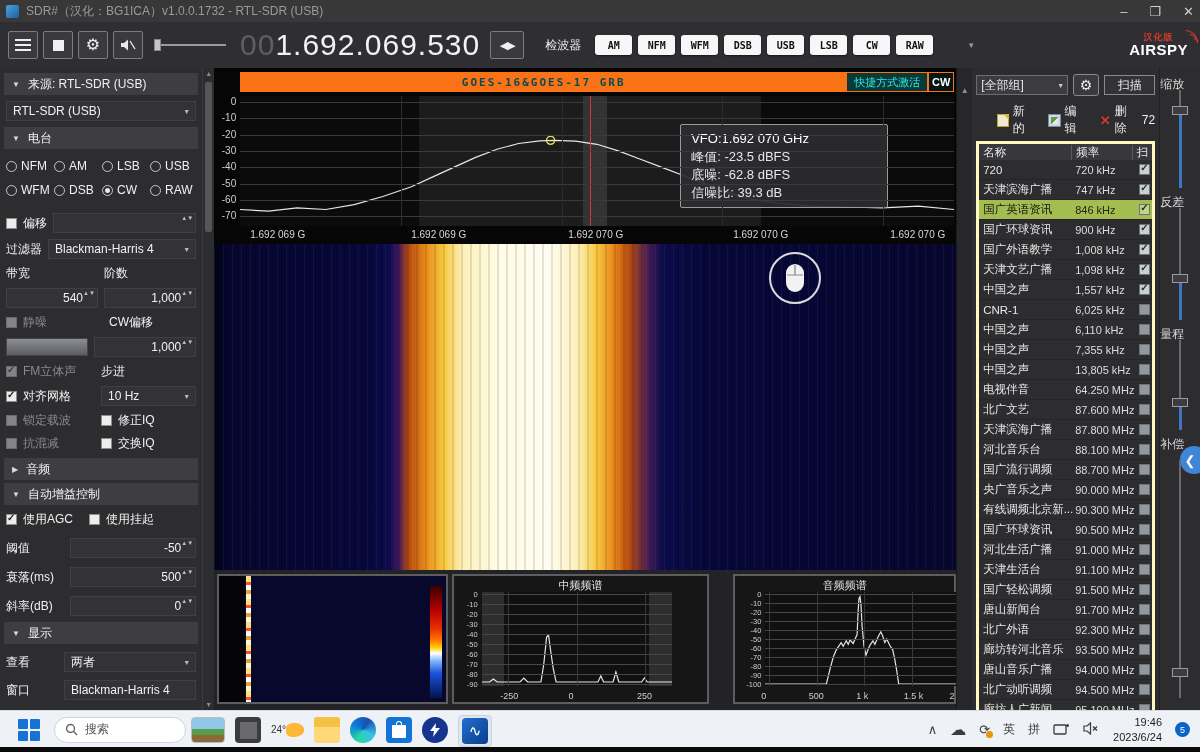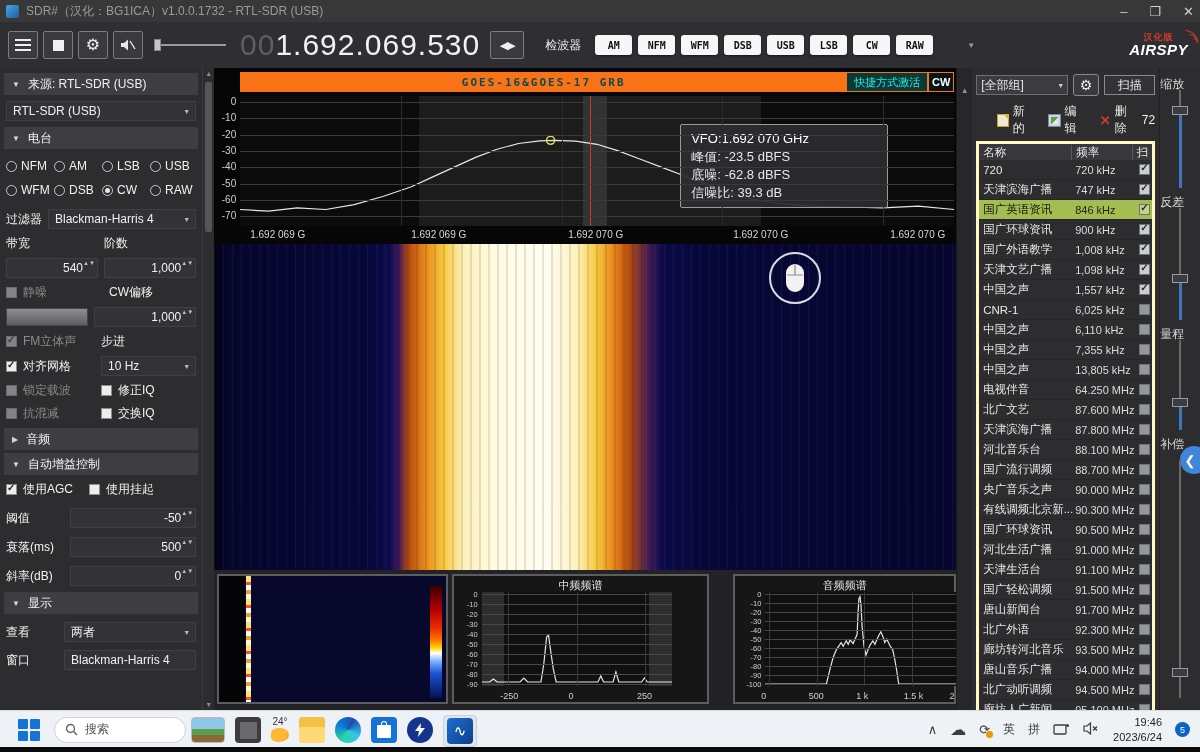--- a/index.html
+++ b/index.html
@@ -29,21 +29,21 @@
   .freq-dim { color:#5f5f5f; }
   .snapbtn { width:34px; height:28px; font-size:11px; letter-spacing:-1px; }
   .det-label { color:#e8e8e8; font-size:12px; margin:0 14px 0 16px; }
   .mode-row { display:flex; gap:6px; }
   .mode-btn { min-width:37px; height:20px; background:#f7f7f7; color:#111; border-radius:3px;
     font-size:10px; font-weight:bold; display:flex; align-items:center; justify-content:center;
     padding:0 6px; box-shadow:0 1px 2px rgba(0,0,0,.5); font-family:"DejaVu Sans Mono",monospace; }
   .tb-caret { color:#9a9a9a; font-size:8px; margin:0 26px 0 34px; }
   .brand { text-align:center; line-height:1; margin-left:auto; margin-right:4px; position:relative; }
   .brand-tag { color:#d43a2a; font-size:9px; font-weight:bold; letter-spacing:1px; }
-  .brand-name { color:#fff; font-size:15px; font-weight:bold; font-style:italic; letter-spacing:.5px; }
+  .brand-name { color:#fff; font-size:15px; font-weight:bold; letter-spacing:.5px; }
   .brand-wave { position:absolute; right:-10px; top:-2px; width:12px; height:12px; }
   .brand-wave i { position:absolute; right:0; bottom:0; border:1.5px solid #d43a2a; border-left-color:transparent;
     border-bottom-color:transparent; border-radius:0 100% 0 0; }
 
   
   .content { position:absolute; top:68px; left:0; right:0; bottom:42px; display:flex; }
 
   
   .left-panel { width:203px; background:#2d2d30; color:#f1f1f1; font-size:12px; padding:2px 4px 0 4px; overflow:hidden; }
   .vscroll { width:12px; background:#2d2d30; border-left:1px solid #3a3a3a; position:relative; }
@@ -177,21 +177,21 @@
   .taskbar { position:absolute; left:0; right:0; bottom:0; height:42px; background:#eef1f6;
     border-top:1px solid #d8dbe0; display:flex; align-items:center; padding:0 10px; }
   .taskbar::after { content:""; position:absolute; left:0; right:0; bottom:0; height:5px; background:#0a0a0a; }
   .start { width:22px; height:22px; display:grid; grid-template-columns:10px 10px; grid-gap:2px; margin:0 14px 4px 8px; }
   .start i { background:#1573d6; border-radius:1px; }
   .searchbox { width:132px; height:26px; background:#fff; border:1px solid #d0d3d9; border-radius:14px;
     display:flex; align-items:center; padding:0 10px; gap:7px; color:#555; font-size:12px; margin-bottom:4px; }
   .tb-ico { width:26px; height:26px; border-radius:4px; margin:0 5px 4px 5px; position:relative; flex:none; }
   .photo-ico { width:34px; background:linear-gradient(180deg,#8fc7e8 45%,#5a9e4a 45% 70%,#8a6a3a 70%); border:1px solid #bbb; }
   .darksq-ico { background:#3c3c3e; } .darksq-ico::after { content:""; position:absolute; inset:5px 4px 4px 5px; background:#6a6a6c; }
-  .weather { display:flex; flex-direction:column; align-items:center; margin:0 5px 4px 5px; font-size:10px; color:#333; line-height:1; }
+  .weather { display:flex; flex-direction:row; align-items:center; margin:0 5px 4px 5px; font-size:10px; color:#333; line-height:1; }
   .weather .wic { width:18px; height:14px; background:radial-gradient(circle at 35% 35%, #ffb833 60%, #f08a1d); border-radius:45% 55% 60% 40%; margin-top:1px; }
   .folder-ico { background:linear-gradient(180deg,#f5c143 40%,#ffd978 40%); border-radius:3px; }
   .edge-ico { border-radius:50%; background:conic-gradient(from 210deg,#2bd4a4,#0b7dd8,#1a4fb0,#35c5e8,#2bd4a4); }
   .store-ico { background:#1573d6; } .store-ico::after { content:""; position:absolute; inset:8px 6px 5px 6px;
     background:#fff; border-radius:1px; } .store-ico::before { content:""; position:absolute; top:4px; left:10px; right:10px; height:4px;
     border:1.5px solid #fff; border-bottom:none; border-radius:3px 3px 0 0; }
   .bolt-ico { background:#16348e; border-radius:50%; }
   .bolt-ico svg { position:absolute; inset:5px; }
   .sdr-task { background:#dfe6f0; border:1px solid #c8d2e0; border-radius:4px; width:34px; height:32px;
     display:flex; align-items:center; justify-content:center; margin:0 5px 2px 5px; position:relative; }
@@ -314,20 +314,27 @@
           </div>
           <div class="radio-item">
             <span class="radio sel"></span>
             <span>CW</span>
           </div>
           <div class="radio-item">
             <span class="radio"></span>
             <span>RAW</span>
           </div>
         </div>
+      <div class="row" style="margin-top:10px;">
+        <span class="cb"></span>
+        <span>偏移</span>
+        <div class="spin disabled" style="flex:1;">
+            <span class="ud">▲▼</span>
+          </div>
+      </div>
       <div class="row">
         <span>过滤器</span>
         <div class="combo">
             <span>Blackman-Harris 4</span>
             <span class="cbx-caret">▼</span>
           </div>
       </div>
       <div class="row" style="margin-bottom:2px;">
         <span class="half">带宽</span>
         <span>阶数</span>

